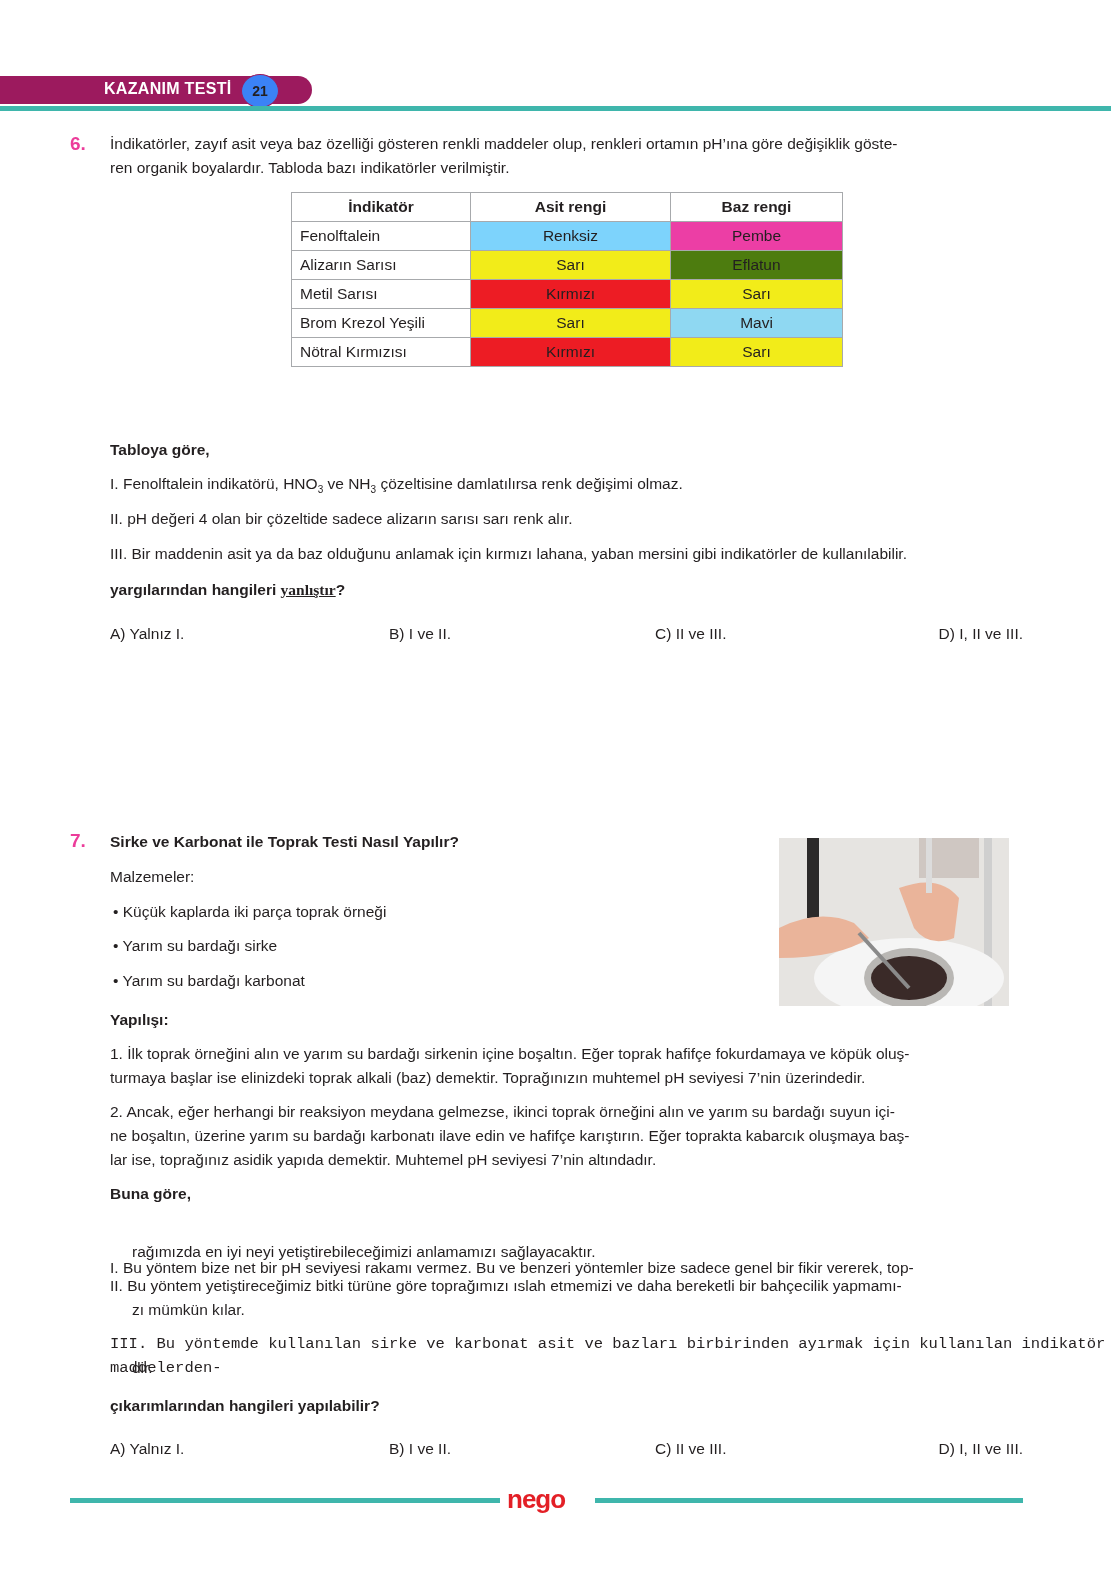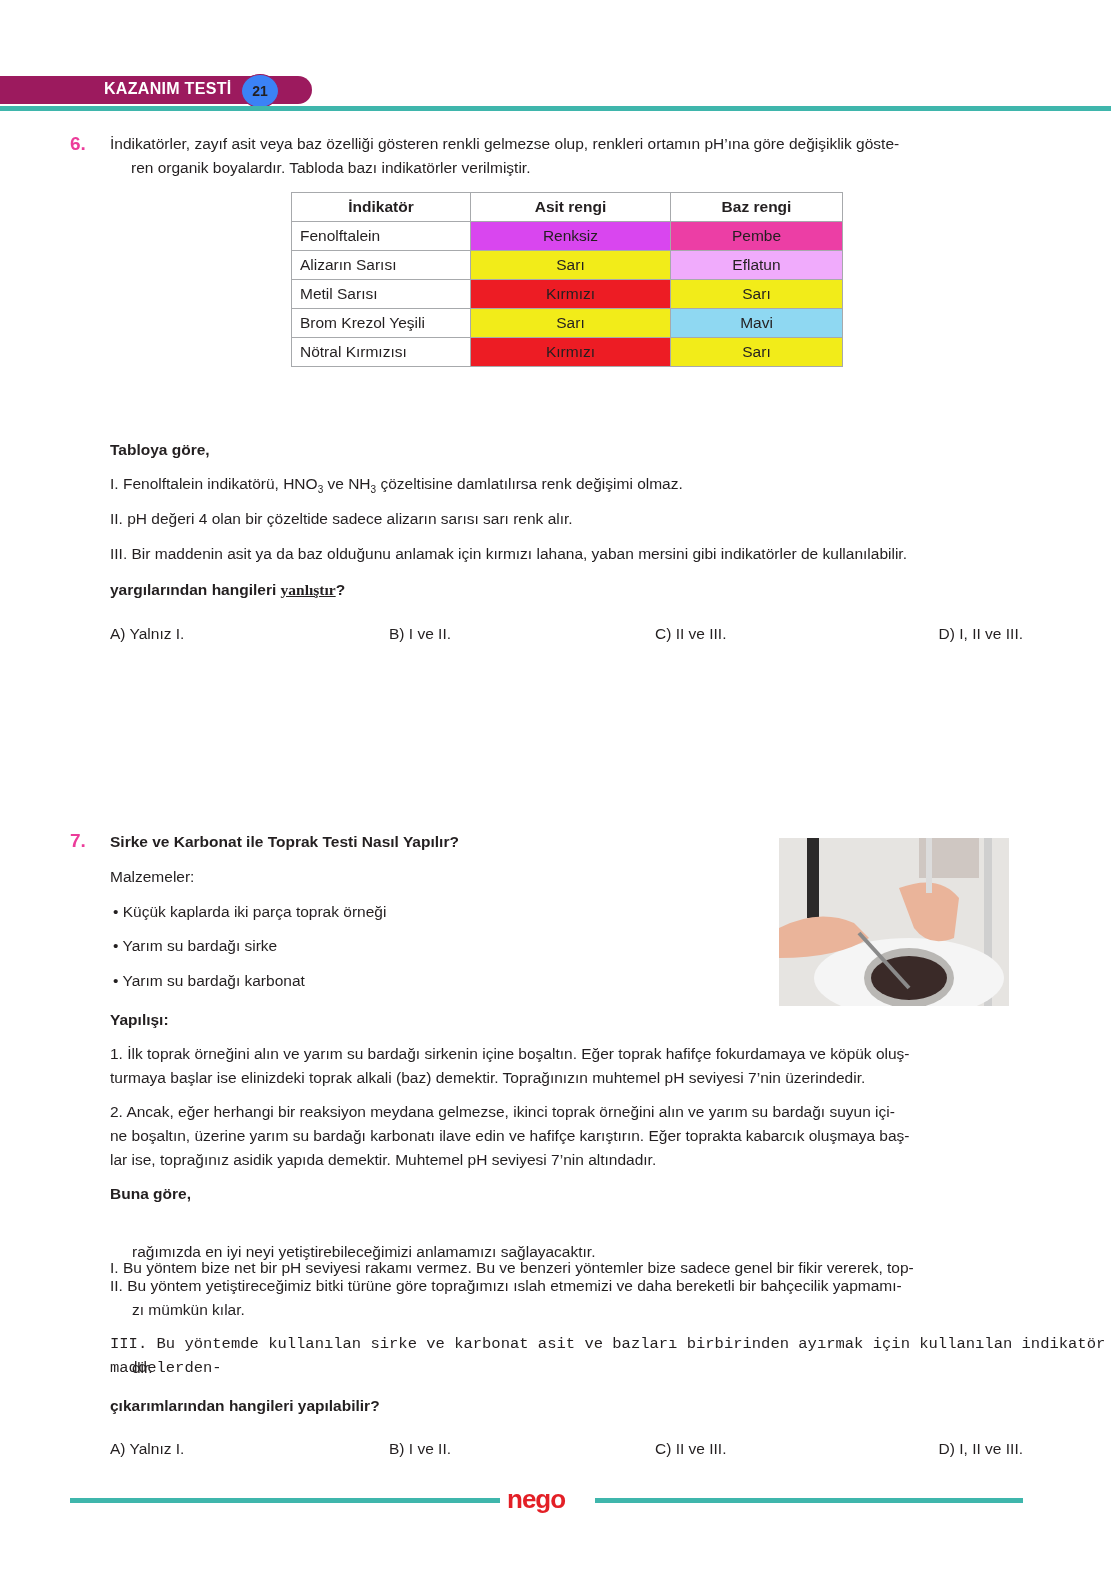--- a/index.html
+++ b/index.html
@@ -34,39 +34,39 @@
 </style>
 </head>
 <body>
 
 <div class="header-band"></div>
 <div class="header-title">KAZANIM TESTİ</div>
 <div class="page-badge">21</div>
 <div class="header-rule"></div>
 
 <div class="qnum" style="left:70px; top:133px;">6.</div>
-<div class="txt" style="left:110px; top:132px;">İndikatörler, zayıf asit veya baz özelliği gösteren renkli gelmezse olup, renkleri ortamın pH’ına göre değişiklik göste-</div>
-<div class="txt" style="left:110px; top:156px;margin-left:21px;">ren organik boyalardır. Tabloda bazı indikatörler verilmiştir.</div>
+<div class="txt" style="left:110px; top:132px;">İndikatörler, zayıf asit veya baz özelliği gösteren renkli maddeler olup, renkleri ortamın pH’ına göre değişiklik göste-</div>
+<div class="txt" style="left:110px; top:156px;">ren organik boyalardır. Tabloda bazı indikatörler verilmiştir.</div>
 
 <table class="ind">
   <tbody>
       <tr>
     <th class="c1">İndikatör</th>
     <th class="c2">Asit rengi</th>
     <th class="c3">Baz rengi</th>
   </tr>
   <tr>
     <td>Fenolftalein</td>
-    <td class="c" style="background:#d946ef">Renksiz</td>
+    <td class="c" style="background:#7dd3fc">Renksiz</td>
     <td class="c" style="background:#ec3ea5">Pembe</td>
   </tr>
   <tr>
     <td>Alizarın Sarısı</td>
     <td class="c" style="background:#f2ec19">Sarı</td>
-    <td class="c" style="background:#f0abfc">Eflatun</td>
+    <td class="c" style="background:#4d7c0f">Eflatun</td>
   </tr>
   <tr>
     <td>Metil Sarısı</td>
     <td class="c" style="background:#ed1c24">Kırmızı</td>
     <td class="c" style="background:#f2ec19">Sarı</td>
   </tr>
   <tr>
     <td>Brom Krezol Yeşili</td>
     <td class="c" style="background:#f2ec19">Sarı</td>
     <td class="c" style="background:#8fd8f2">Mavi</td>

